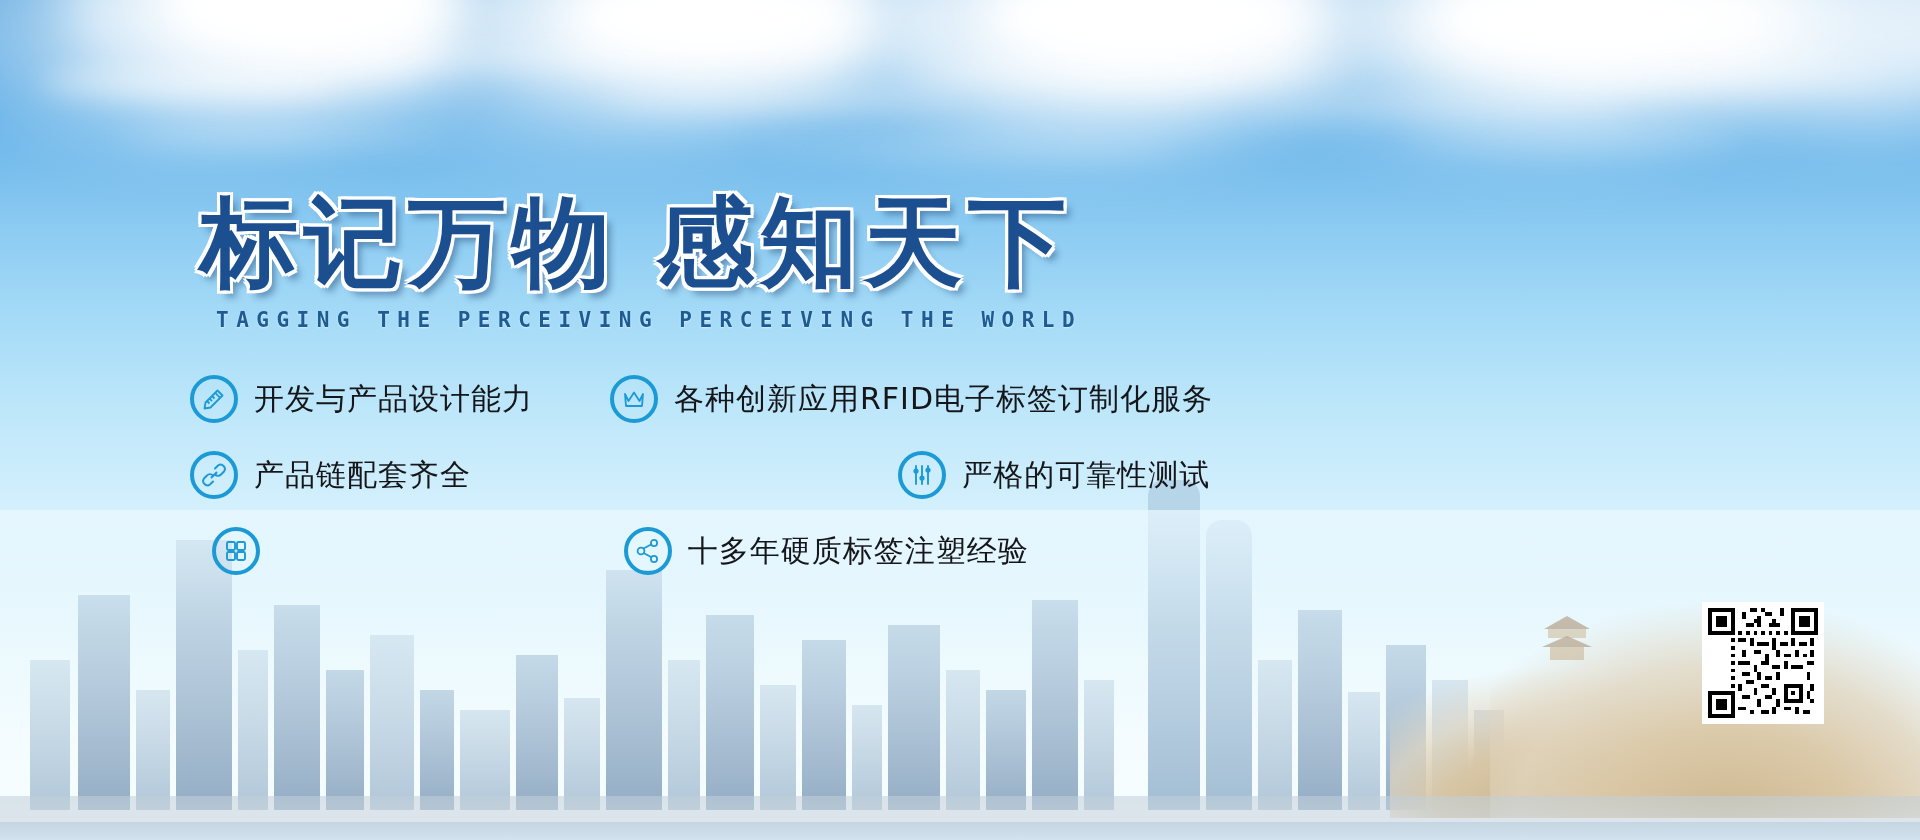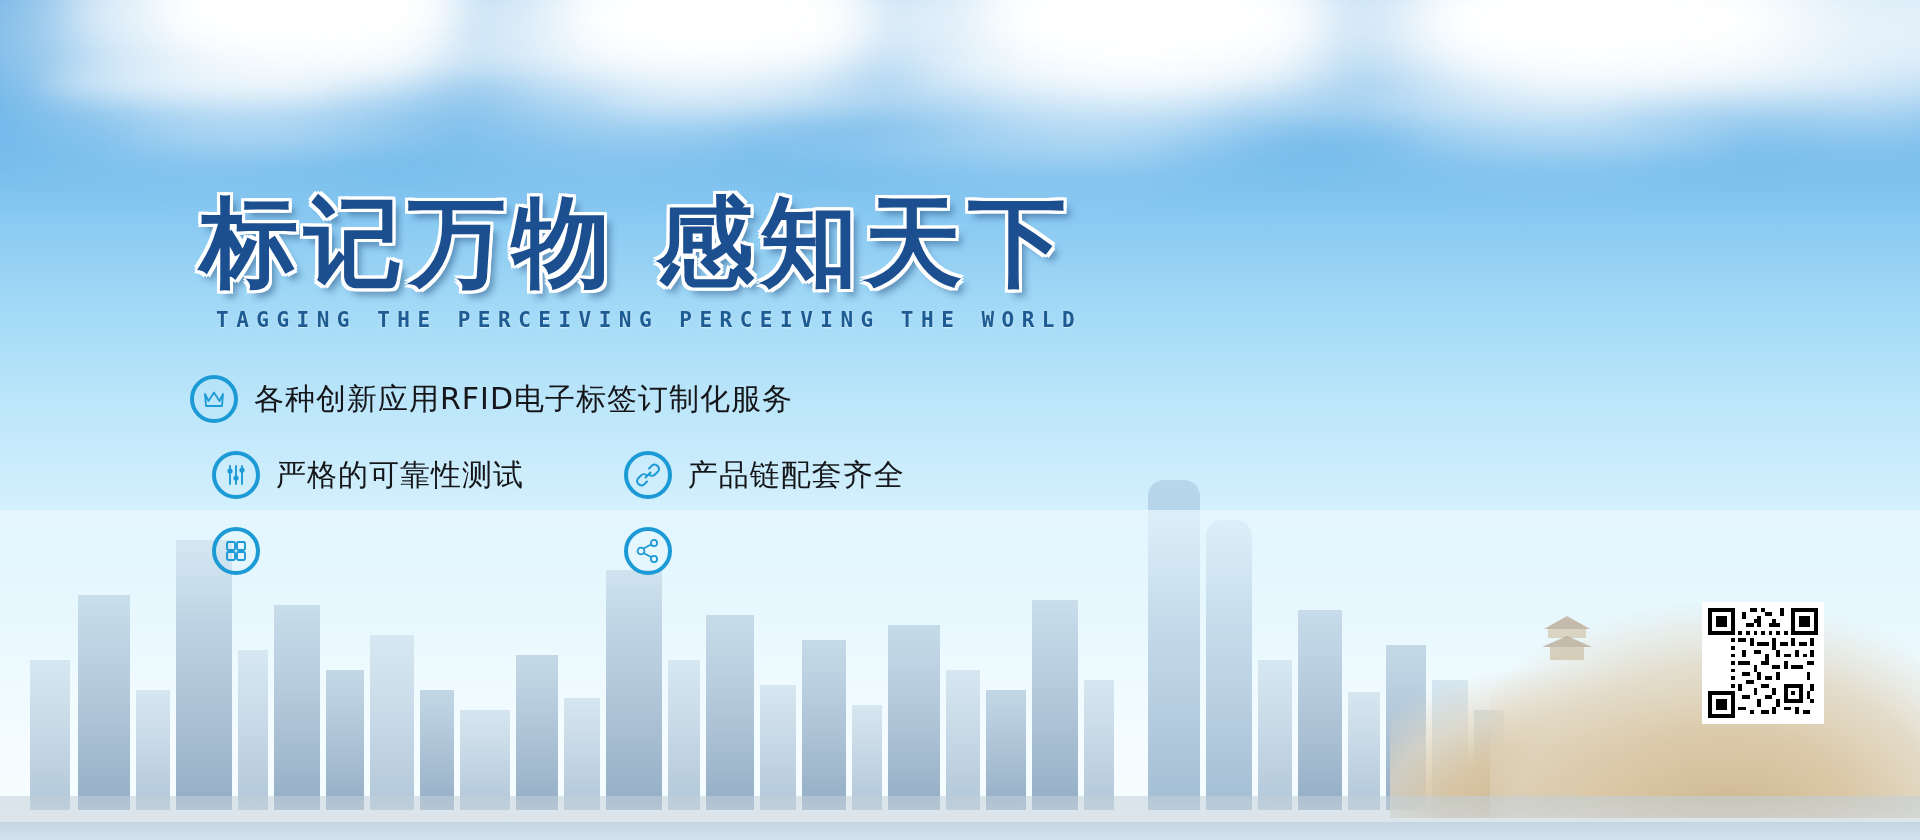--- a/index.html
+++ b/index.html
@@ -158,57 +158,69 @@
   <div class="haze"></div>
 
   <div class="content">
 
     <div class="headline">标记万物 感知天下</div>
     <div class="tagline">TAGGING THE PERCEIVING PERCEIVING THE WORLD</div>
 
     <div class="features">
 
       <div class="frow">
+        <div class="fcol left">
+          <span class="ficon">
+            <svg width="26" height="26" viewBox="0 0 26 26">
+              <g stroke="#1b9ad6" stroke-width="1.8" fill="none" stroke-linejoin="round">
+                <path d="M4.5 16.5 L16.5 4.5 L21.5 9.5 L9.5 21.5 L3.5 22.5 Z"></path>
+                <path d="M14.2 6.8 L19.2 11.8"></path>
+                <path d="M6 15 L8.5 17.5 M8.5 12.5 L11 15 M11 10 L13.5 12.5"></path>
+              </g>
+            </svg>
+          </span>
+          <span class="flabel">开发与产品设计能力</span>
+        </div>
         <div class="fcol right">
           <span class="ficon">
             <svg width="26" height="26" viewBox="0 0 26 26">
               <path d="M4 8 L7.5 15 L13 6.5 L18.5 15 L22 8 L21 20 H5 Z" fill="none" stroke="#1b9ad6" stroke-width="1.8" stroke-linejoin="round"></path>
             </svg>
           </span>
           <span class="flabel">各种创新应用RFID电子标签订制化服务</span>
         </div>
       </div>
 
       <div class="frow">
+        <div class="fcol right">
+          <span class="ficon">
+            <svg width="26" height="26" viewBox="0 0 26 26">
+              <g stroke="#1b9ad6" stroke-width="2" fill="none" stroke-linecap="round">
+                <path d="M10.5 15.5 L15.5 10.5"></path>
+                <path d="M14 6.5 L17 3.5 a4.3 4.3 0 0 1 6 6 L20 12.5 a4.3 4.3 0 0 1 -6 0"></path>
+                <path d="M12 19.5 L9 22.5 a4.3 4.3 0 0 1 -6 -6 L6 13.5 a4.3 4.3 0 0 1 6 0"></path>
+              </g>
+            </svg>
+          </span>
+          <span class="flabel">产品链配套齐全</span>
+        </div>
         <div class="fcol left indent">
           <span class="ficon">
             <svg width="26" height="26" viewBox="0 0 26 26">
               <g stroke="#1b9ad6" stroke-width="1.9" stroke-linecap="round">
                 <path d="M7 4 V22"></path>
                   <path d="M13 4 V22"></path>
                   <path d="M19 4 V22"></path>
               </g>
               <circle cx="7" cy="9" r="2.6" fill="#1b9ad6"></circle>
               <circle cx="13" cy="16" r="2.6" fill="#1b9ad6"></circle>
               <circle cx="19" cy="8" r="2.6" fill="#1b9ad6"></circle>
             </svg>
           </span>
           <span class="flabel">严格的可靠性测试</span>
-        </div>
-        <div class="fcol right">
-          <span class="ficon">
-            <svg width="26" height="26" viewBox="0 0 26 26">
-              <g stroke="#1b9ad6" stroke-width="2" fill="none" stroke-linecap="round">
-                <path d="M10.5 15.5 L15.5 10.5"></path>
-                <path d="M14 6.5 L17 3.5 a4.3 4.3 0 0 1 6 6 L20 12.5 a4.3 4.3 0 0 1 -6 0"></path>
-                <path d="M12 19.5 L9 22.5 a4.3 4.3 0 0 1 -6 -6 L6 13.5 a4.3 4.3 0 0 1 6 0"></path>
-              </g>
-            </svg>
-          </span>
-          <span class="flabel">产品链配套齐全</span>
         </div>
       </div>
 
       <div class="frow">
         <div class="fcol left indent">
           <span class="ficon">
             <svg width="26" height="26" viewBox="0 0 26 26">
               <g fill="none" stroke="#1b9ad6" stroke-width="1.9">
                 <rect x="4" y="4" width="8" height="8" rx="1.4"></rect>
                 <rect x="14" y="4" width="8" height="8" rx="1.4"></rect>
@@ -223,20 +235,21 @@
             <svg width="26" height="26" viewBox="0 0 26 26">
               <g stroke="#1b9ad6" stroke-width="1.8" fill="none">
                 <path d="M8.5 10.5 L17 6"></path>
                 <path d="M8.5 15 L17 19.5"></path>
               </g>
               <circle cx="6" cy="13" r="3.4" fill="none" stroke="#1b9ad6" stroke-width="1.8"></circle>
               <circle cx="19" cy="5" r="3.1" fill="none" stroke="#1b9ad6" stroke-width="1.8"></circle>
               <circle cx="19" cy="21" r="3.1" fill="none" stroke="#1b9ad6" stroke-width="1.8"></circle>
             </svg>
           </span>
+          <span class="flabel">十多年硬质标签注塑经验</span>
         </div>
       </div>
 
     </div>
   </div>
 
   <div class="qr">
     <svg width="110" height="110" viewBox="0 0 29 29" shape-rendering="crispEdges">
       <rect width="29" height="29" fill="#fff"></rect>
       <g fill="#000">

